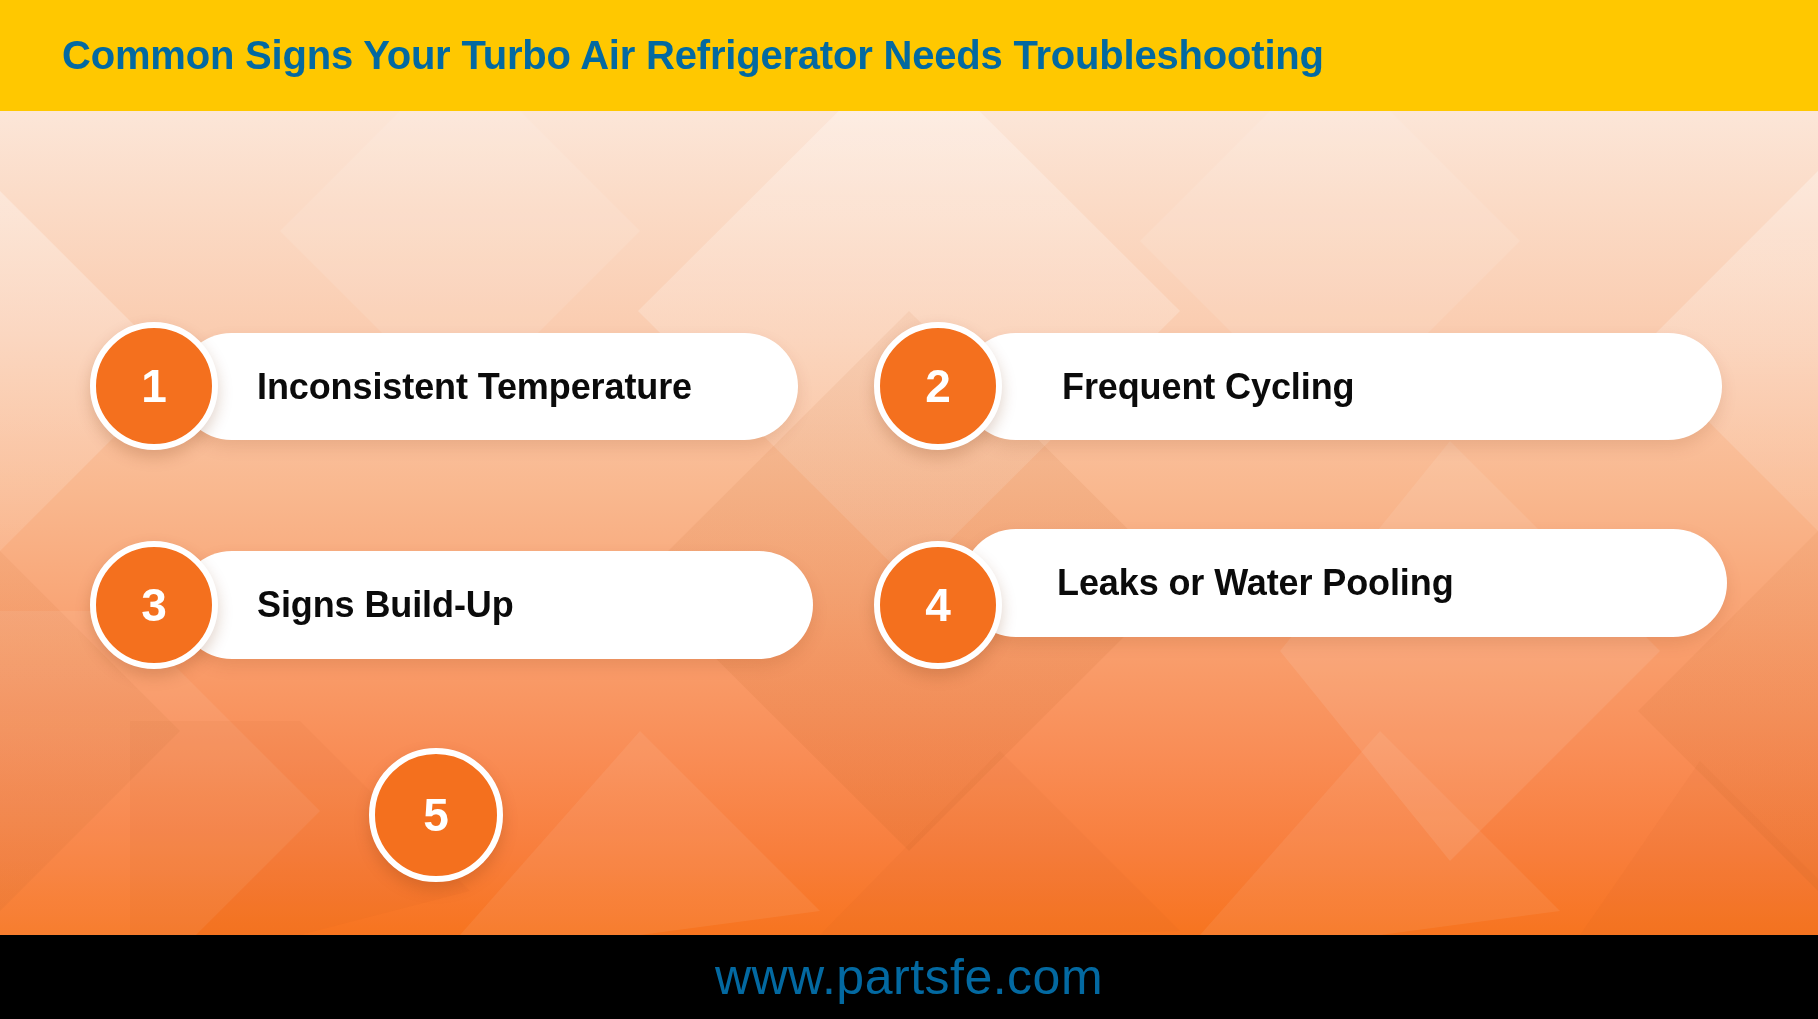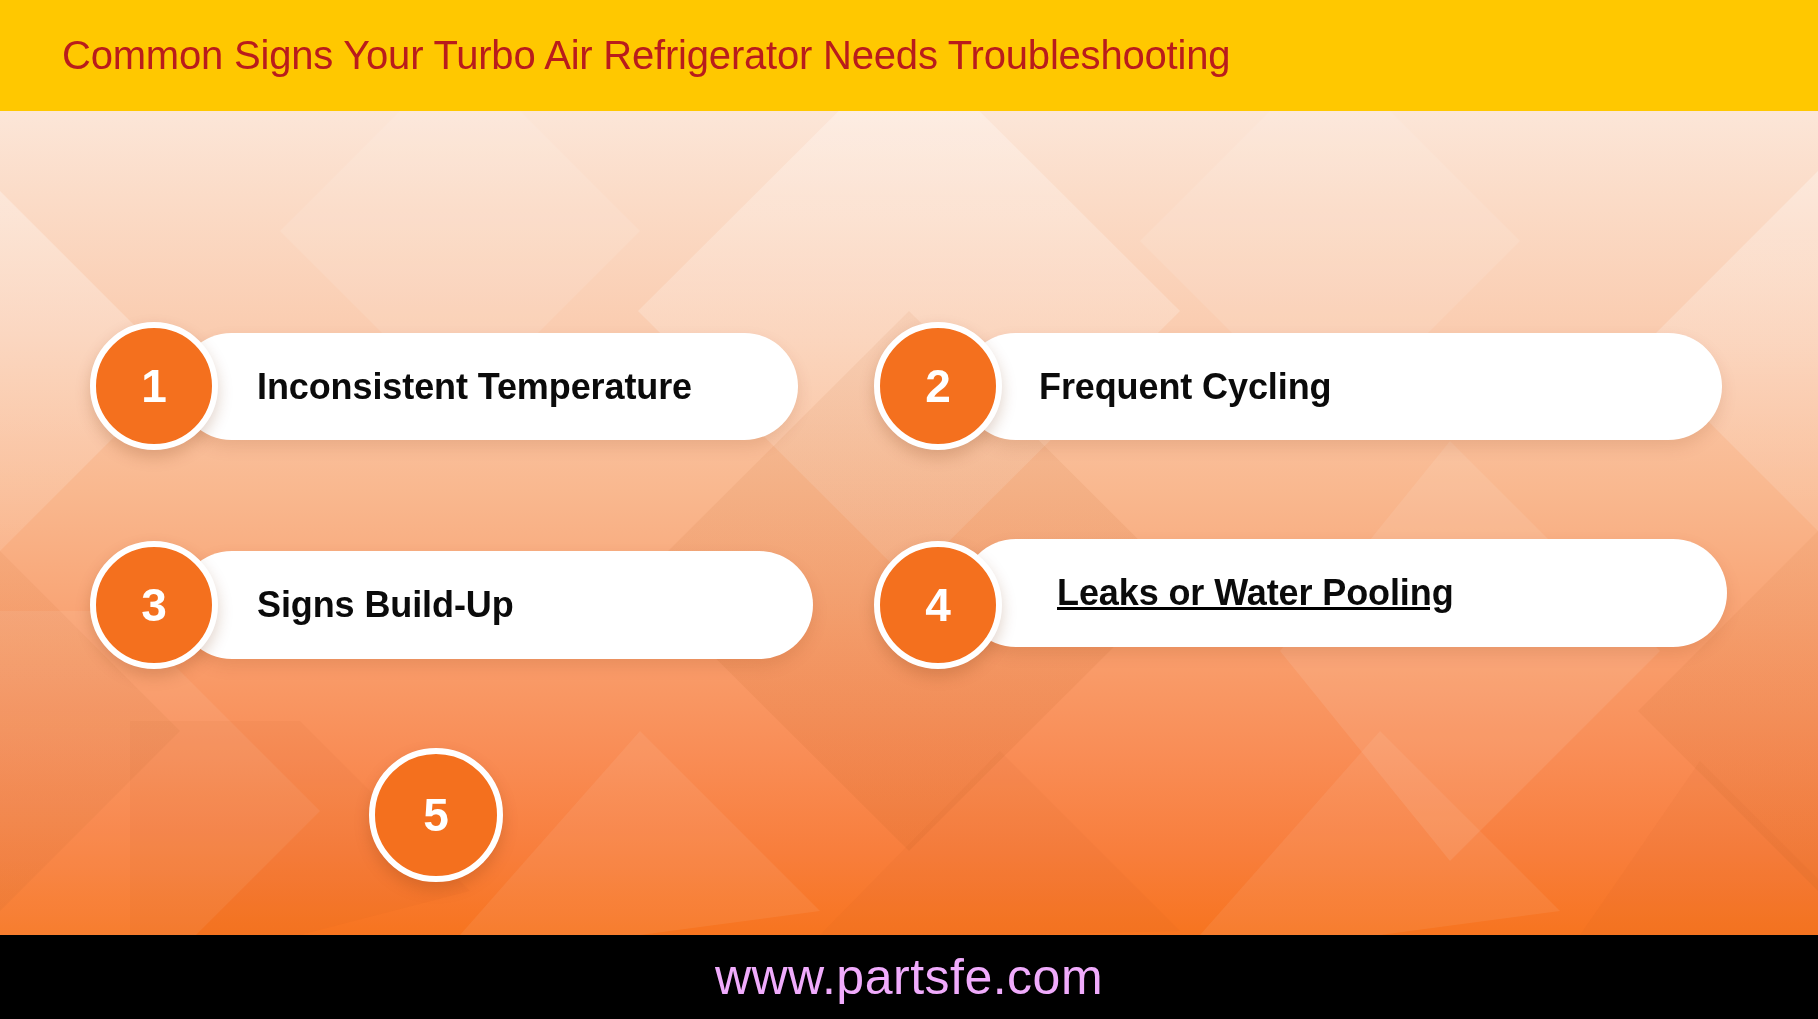--- a/index.html
+++ b/index.html
@@ -26,23 +26,23 @@
     width:1818px;
     height:111px;
     background:#FFC800;
     display:flex;
     align-items:center;
     z-index:5;
   }
   .header-title {
     margin-left:62px;
     font-size:40px;
-    font-weight:400;
+    font-weight:700;
     letter-spacing:-0.2px;
-    color:#b91c1c;
+    color:#0369a1;
     white-space:nowrap;
     font-family:"Liberation Sans", sans-serif;
   }
 
   
   .stage {
     position:absolute;
     left:0; top:111px;
     width:1818px;
     height:824px;
@@ -98,25 +98,25 @@
     font-weight:700;
     font-size:46px;
     line-height:1;
     font-family:"Liberation Sans", sans-serif;
   }
 
   
   .card-1 { left:178px;  top:222px; width:620px; height:107px; }
   .card-2 { left:962px;  top:222px; width:760px; height:107px; }
   .card-3 { left:178px;  top:440px; width:635px; height:108px; }
-  .card-4 { left:962px;  top:428px; width:765px; height:108px;text-decoration:underline; }
+  .card-4 { left:962px;  top:418px; width:765px; height:108px; }
   .card-5 { left:508px;  top:648px; width:892px; height:108px; }
 
   .card-1 .card-label { margin-left:79px; }
-  .card-2 .card-label { margin-left:77px; }
+  .card-2 .card-label { margin-left:100px; }
   .card-3 .card-label { margin-left:79px; }
   .card-4 .card-label { margin-left:95px; }
   .card-5 .card-label { margin-left:205px; }
 
   .bubble-1 { left:90px;  top:211px; width:128px; height:128px; }
   .bubble-2 { left:874px; top:211px; width:128px; height:128px; }
   .bubble-3 { left:90px;  top:430px; width:128px; height:128px; }
   .bubble-4 { left:874px; top:430px; width:128px; height:128px; }
   .bubble-5 { left:369px; top:637px; width:134px; height:134px; }
 
@@ -126,21 +126,21 @@
     left:0; top:935px;
     width:1818px;
     height:84px;
     background:#000000;
     display:flex;
     align-items:center;
     justify-content:center;
     z-index:5;
   }
   .footer-url {
-    color:#f0abfc;
+    color:#0369a1;
     font-size:50px;
     font-weight:400;
     letter-spacing:0.5px;
     font-family:"Liberation Sans", sans-serif;
   }
 </style>
 </head>
 <body>
 
 <div id="infographic">

